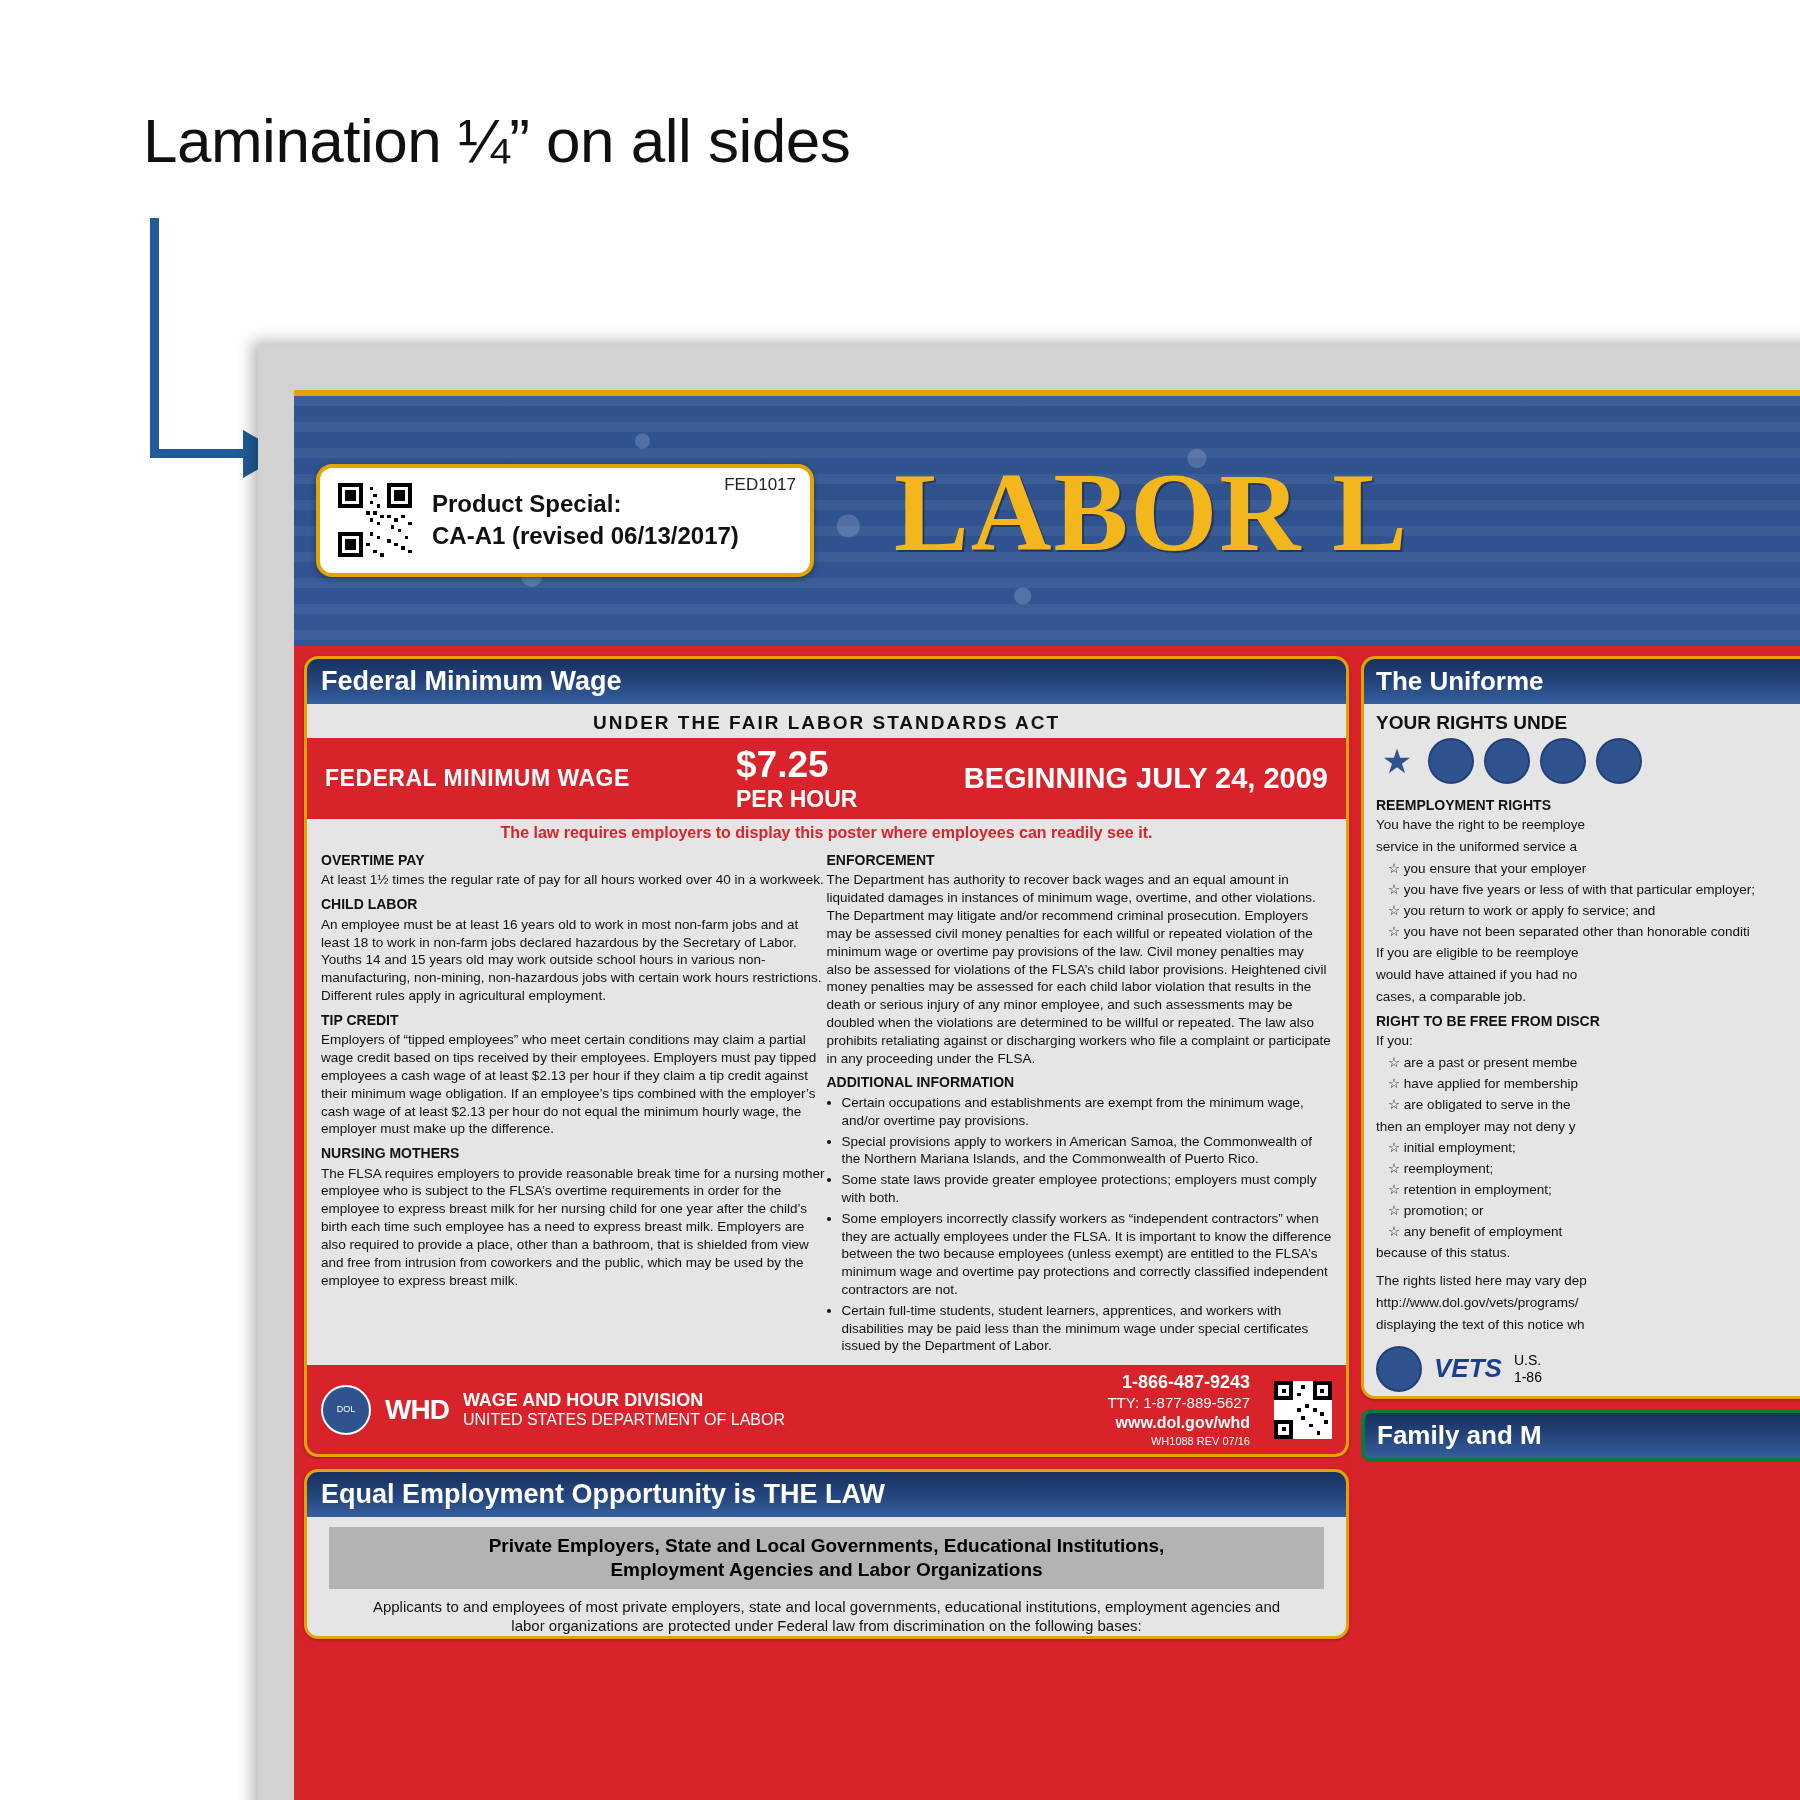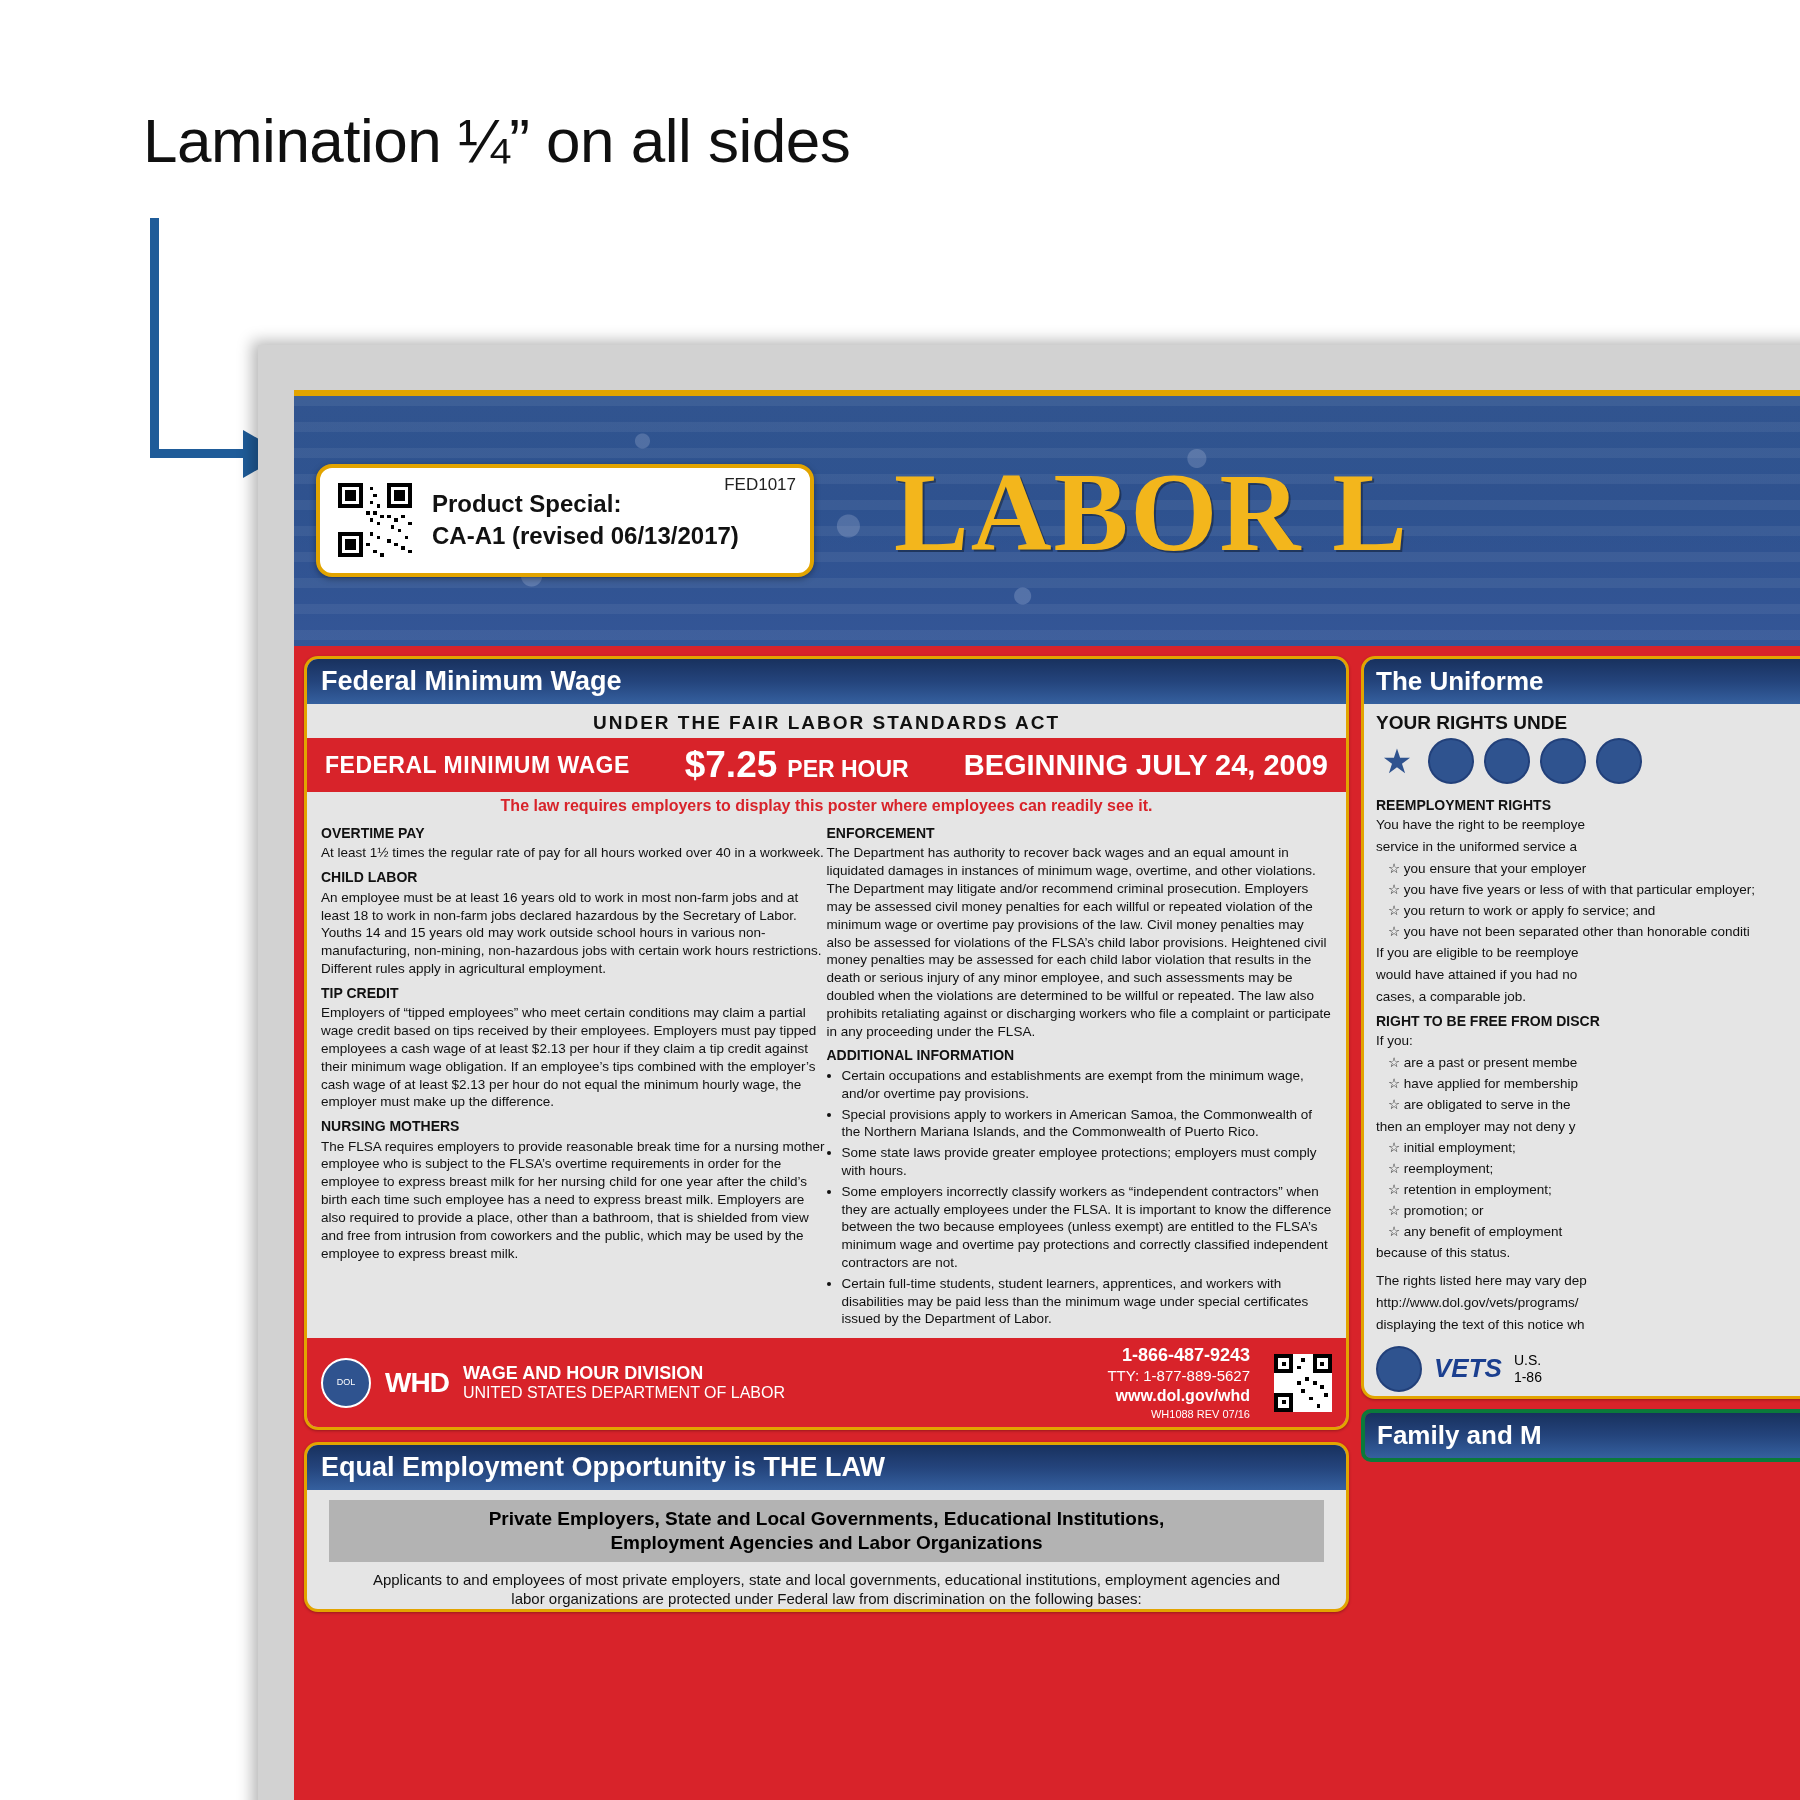--- a/index.html
+++ b/index.html
@@ -106,21 +106,21 @@
   .flsa-title{font-size:35px;font-weight:bold;letter-spacing:3px;color:#111;}
   .flsa-sub{font-size:19px;font-weight:bold;letter-spacing:2px;color:#111;}
   .wage-bar{
     background:#d8232a;color:#fff;display:flex;align-items:center;justify-content:space-between;
     padding:6px 18px;
   }
   .wage-bar .l{font-size:23px;font-weight:bold;letter-spacing:.5px;}
   .wage-bar .amt{font-size:37px;font-weight:bold;}
   .wage-bar .per{font-size:23px;font-weight:bold;}
   .wage-bar .r{font-size:29px;font-weight:bold;}
-  .wage-mid{display:flex;align-items:baseline;gap:10px;}
+  .wage-mid{display:flex;align-items:baseline;flex-direction:column;}
   .notice{
     text-align:center;color:#d8232a;font-size:16px;font-weight:bold;padding:5px 0 3px;
   }
   .two-col{
     display:flex;padding:0 14px 6px;font-size:13.5px;line-height:1.32;color:#111;
   }
   .two-col .c{flex:1;}
   .two-col h4{font-size:14px;margin:6px 0 2px;font-weight:bold;}
   .two-col p{margin:0 0 4px;}
   .two-col ul{margin:2px 0 4px;padding-left:15px;}
@@ -278,21 +278,21 @@
                 <h4>NURSING MOTHERS</h4>
                 <p>The FLSA requires employers to provide reasonable break time for a nursing mother employee who is subject to the FLSA’s overtime requirements in order for the employee to express breast milk for her nursing child for one year after the child’s birth each time such employee has a need to express breast milk. Employers are also required to provide a place, other than a bathroom, that is shielded from view and free from intrusion from coworkers and the public, which may be used by the employee to express breast milk.</p>
               </div>
               <div class="c">
                 <h4>ENFORCEMENT</h4>
                 <p>The Department has authority to recover back wages and an equal amount in liquidated damages in instances of minimum wage, overtime, and other violations. The Department may litigate and/or recommend criminal prosecution. Employers may be assessed civil money penalties for each willful or repeated violation of the minimum wage or overtime pay provisions of the law. Civil money penalties may also be assessed for violations of the FLSA’s child labor provisions. Heightened civil money penalties may be assessed for each child labor violation that results in the death or serious injury of any minor employee, and such assessments may be doubled when the violations are determined to be willful or repeated. The law also prohibits retaliating against or discharging workers who file a complaint or participate in any proceeding under the FLSA.</p>
                 <h4>ADDITIONAL INFORMATION</h4>
                 <ul>
                   <li>Certain occupations and establishments are exempt from the minimum wage, and/or overtime pay provisions.</li>
                   <li>Special provisions apply to workers in American Samoa, the Commonwealth of the Northern Mariana Islands, and the Commonwealth of Puerto Rico.</li>
-                  <li>Some state laws provide greater employee protections; employers must comply with hours.</li>
+                  <li>Some state laws provide greater employee protections; employers must comply with both.</li>
                   <li>Some employers incorrectly classify workers as “independent contractors” when they are actually employees under the FLSA. It is important to know the difference between the two because employees (unless exempt) are entitled to the FLSA’s minimum wage and overtime pay protections and correctly classified independent contractors are not.</li>
                   <li>Certain full-time students, student learners, apprentices, and workers with disabilities may be paid less than the minimum wage under special certificates issued by the Department of Labor.</li>
                 </ul>
               </div>
             </div>
 
             <div class="dol-bar">
               <div class="dol-seal">DOL</div>
               <div class="whd">WHD</div>
               <div class="whd-text">

